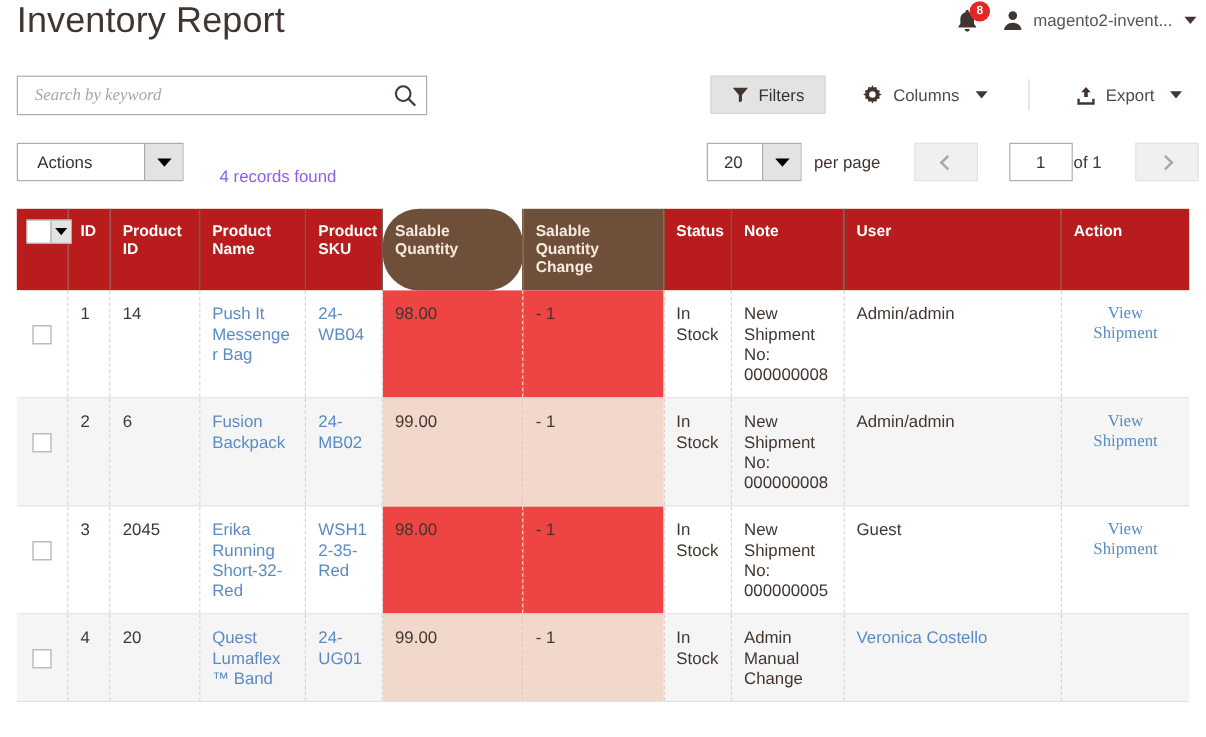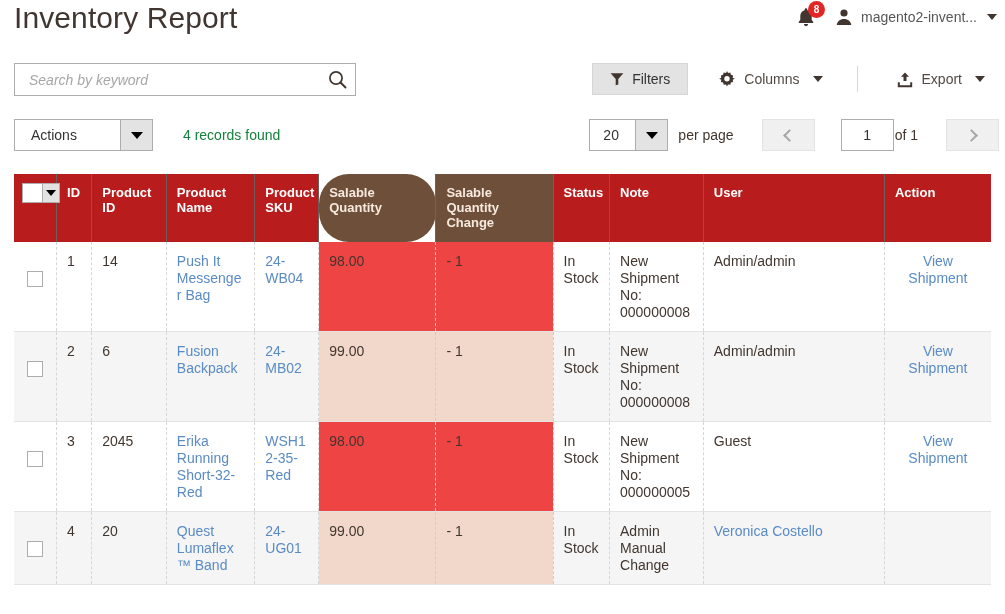--- a/index.html
+++ b/index.html
@@ -95,21 +95,21 @@
     background: #ffffff;
     display: flex;
     align-items: center;
   }
   .search-input {
     flex: 1;
     border: none;
     outline: none;
     background: transparent;
     padding: 0 8px 0 14px;
-    font-family: Liberation Sans, sans-serif;
+    font-family: Liberation Serif, serif;
     font-size: 14px;
     font-style: italic;
     color: #757575;
   }
   .search-input::placeholder { color: #a6a6a6; font-style: italic; }
   .search-btn {
     width: 36px;
     height: 31px;
     border: none;
     background: transparent;
@@ -201,22 +201,22 @@
   }
   .sq-caret {
     width: 0; height: 0;
     border-left: 6px solid transparent;
     border-right: 6px solid transparent;
     border-top: 7px solid #000000;
   }
   .records-found {
     position: absolute;
     left: 183px;
-    top: 8px;
-    color: #15803d;
+    top: 20px;
+    color: #8b5cf6;
     font-size: 14px;
   }
   .pager {
     position: absolute;
     right: 6px;
     top: 0;
     display: flex;
     align-items: center;
   }
   .perpage-select {
@@ -337,21 +337,21 @@
     vertical-align: top;
     border-right: 1px dashed #d6d6d6;
     line-height: 17px;
     word-wrap: break-word;
     overflow-wrap: break-word;
   }
   table.data-grid tr.striped td { background: #f5f5f5; }
   table.data-grid td.hl { background: #ef4444; border-right-color: #e6c5b4; }
   table.data-grid tr.striped td.hl { background: #f2d8cb; }
   table.data-grid td.col-check { border-right: 1px dashed #d6d6d6; }
-  table.data-grid td.last { border-right: none; }
+  table.data-grid td.last { border-right: none; font-family: Liberation Serif, serif; }
   table.data-grid tr.grid-row { border-bottom: 1px solid #d6d6d6; }
   table.data-grid tr.grid-row td { border-bottom: 1px solid #e3e3e3; }
 
   .row-checkbox {
     width: 16px;
     height: 16px;
     border: 1px solid #adadad;
     background: #ffffff;
     display: block;
     margin: 18px auto 0 auto;

